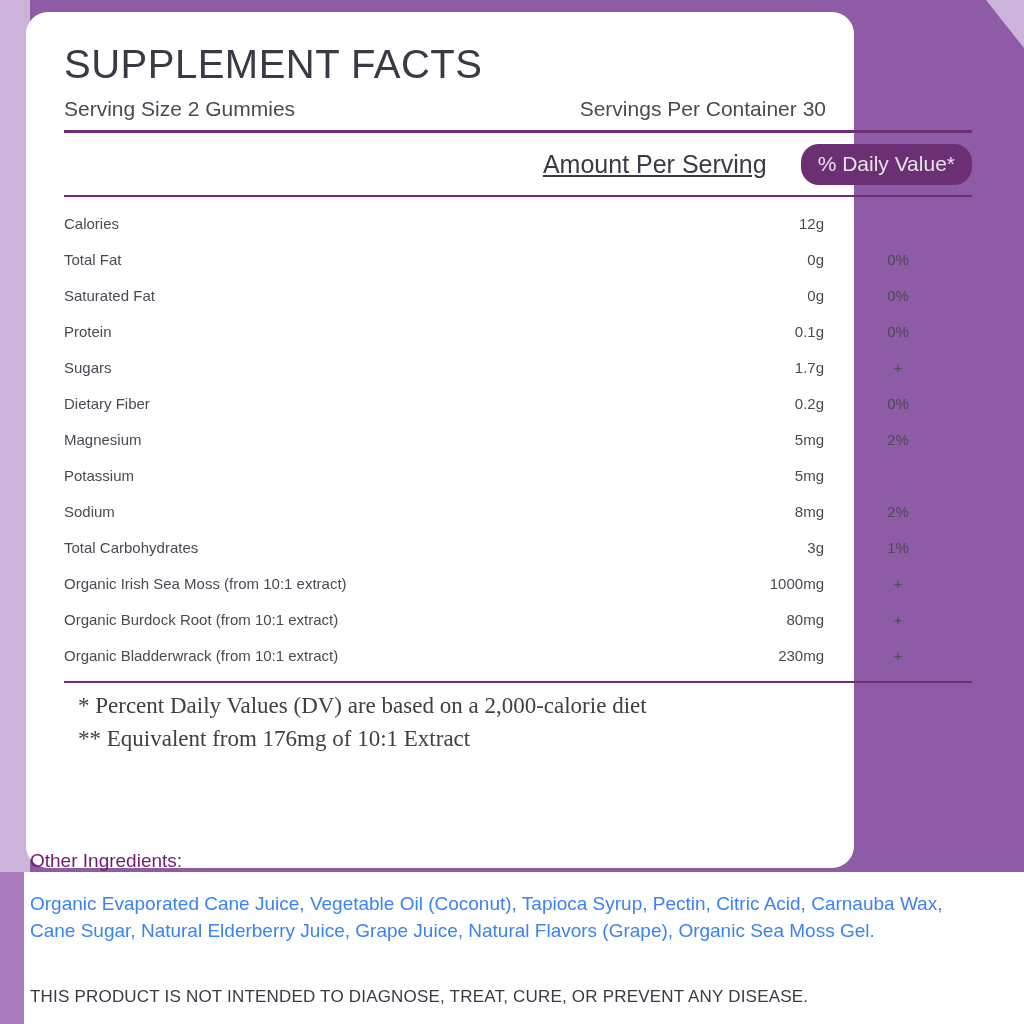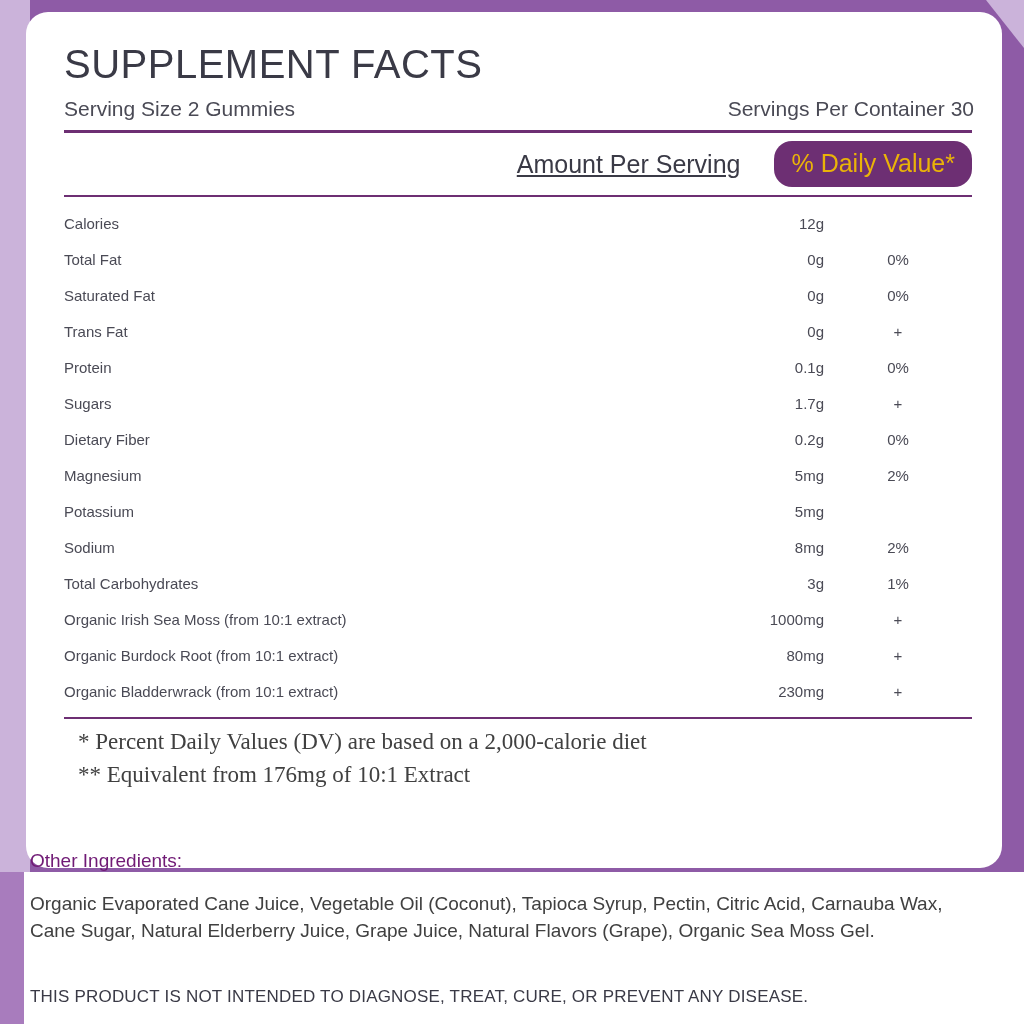--- a/index.html
+++ b/index.html
@@ -44,21 +44,21 @@
     left: 0; bottom: 0;
     width: 24px; height: 152px;
     background: #a87cbd;
   }
 
   
   .card {
     position: absolute;
     left: 26px;
     top: 12px;
-    width: 976px;
+    width: 828px;
     height: 856px;
     background: #ffffff;
     border-radius: 22px;
   }
 
   .inner {
     position: absolute;
     left: 38px;
     top: 30px;
     right: 28px;
@@ -97,22 +97,22 @@
     width: 908px;
   }
   .amount-label {
     font-size: 25px;
     color: #3a3a46;
     margin-right: 34px;
     text-decoration: underline;
   }
   .dv-pill {
     background: #6d2f73;
-    color: #eab308;
-    font-size: 25px;
+    color: #e5e5e5;
+    font-size: 21px;
     border-radius: 18px;
     padding: 8px 17px 9px 17px;
     white-space: nowrap;
   }
 
   .rule-thin {
     border-top: 2px solid #6d2f73;
     width: 908px;
     margin-bottom: 8px;
   }
@@ -155,21 +155,21 @@
     width: 980px;
   }
   .other-title {
     font-size: 19px;
     font-weight: normal;
     color: #701a75;
     margin-bottom: 19px;
   }
   .other-body {
     font-size: 19px;
-    color: #404040;
+    color: #3b82f6;
     line-height: 1.42;
     margin-bottom: 16px;
     width: 950px;
   }
   .disclaimer {
     font-size: 17px;
     color: #3a3a46;
     line-height: 1.45;
     letter-spacing: 0.2px;
     width: 960px;
@@ -212,25 +212,20 @@
         </tr>
         <tr>
           <td class="nm">Total Fat</td>
           <td class="amt">0g</td>
           <td class="dv">0%</td>
         </tr>
         <tr>
           <td class="nm">Saturated Fat</td>
           <td class="amt">0g</td>
           <td class="dv">0%</td>
-        </tr>
-        <tr>
-          <td class="nm">Trans Fat</td>
-          <td class="amt">0g</td>
-          <td class="dv">+</td>
         </tr>
         <tr>
           <td class="nm">Protein</td>
           <td class="amt">0.1g</td>
           <td class="dv">0%</td>
         </tr>
         <tr>
           <td class="nm">Sugars</td>
           <td class="amt">1.7g</td>
           <td class="dv">+</td>

